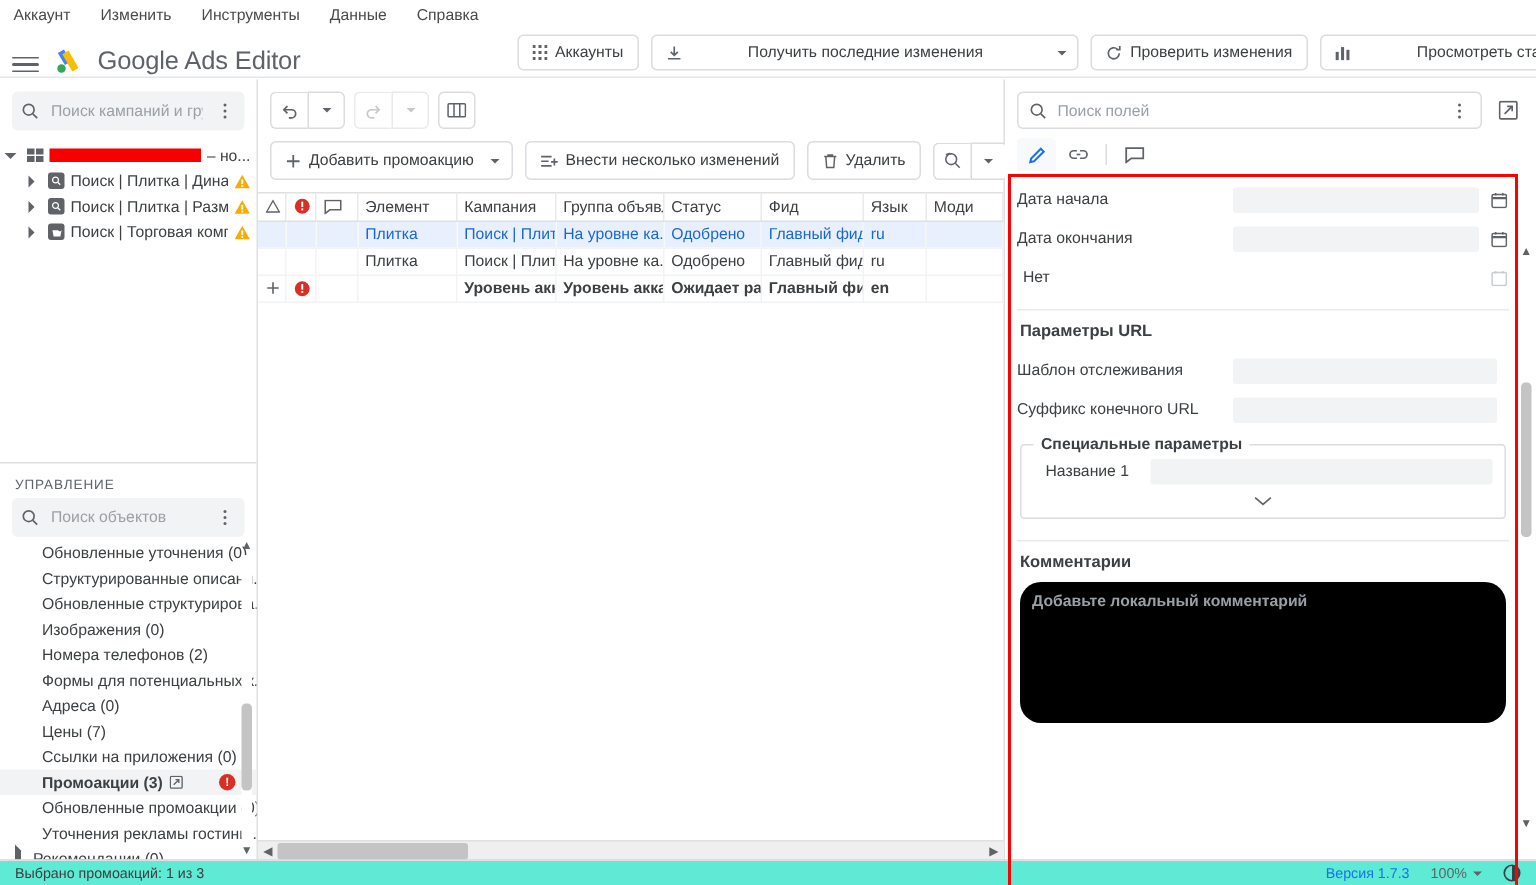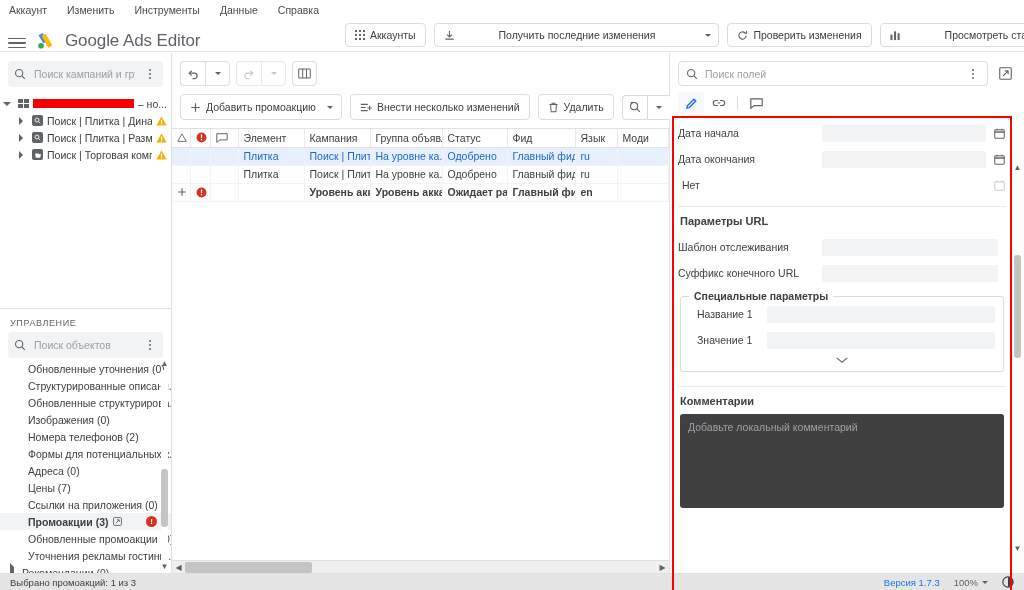--- a/index.html
+++ b/index.html
@@ -200,35 +200,35 @@
     padding: 4px 8px 6px 8px; position:relative;
   }
   .fieldset > .legend {
     position:absolute; top:-7px; left:8px; background:#fff; padding:0 5px;
     font-size:10.5px; font-weight:bold; color:#3c4043;
   }
   .fsrow { display:flex; align-items:center; height:26px; gap:6px; padding-left:8px; }
   .fsrow .flabel { width:64px; }
   .chev { text-align:center; color:#5f6368; padding:3px 0 1px 0; cursor:pointer; }
   .comment-ta {
-    background:#404040; border-radius:3px; height:94px; margin: 0 2px;
-    padding:7px 8px; font-size:10.5px; color:#9aa0a6;
+    background:#000000; border-radius:14px; height:94px; margin: 0 2px;
+    padding:7px 8px; font-size:10.5px; color:#9aa0a6;font-weight:bold;
   }
   .rvscroll {
     position:absolute; right:2px; top:110px; bottom:20px; width:9px;
     display:flex; flex-direction:column; align-items:center; z-index:20;
   }
   .rvscroll .arrow { color:#5f6368; font-size:8px; line-height:9px; }
   .rvscroll .track { flex:1; width:7px; position:relative; margin:2px 0; }
   .rvscroll .thumb { position:absolute; left:0; width:7px; background:#c4c4c4; border-radius:3px; }
 
   
   .status {
     position:absolute; bottom:0; left:0; width:1024px; height:17px;
-    background:#e5e5e5; border-top:1px solid #e0e0e0;
+    background:#5eead4; border-top:1px solid #e0e0e0;
     display:flex; align-items:center; padding:0 10px; font-size:9.5px; color:#3c4043;
   }
   .status .spacer { flex:1; }
   .status .ver { color:#1a73e8; cursor:pointer; margin-right:14px; }
   .status .zoom { color:#5f6368; margin-right:4px; }
   .status .caret2 { width:0;height:0;border-left:3px solid transparent;border-right:3px solid transparent;border-top:3.5px solid #5f6368; margin-right:14px;}
   svg { display:block; }
 </style>
 </head>
 <body>
@@ -768,24 +768,20 @@
           <span class="flabel">Суффикс конечного URL</span>
           <span class="finput" style="margin-right:8px"></span>
         </div>
 
         <div class="fieldset">
           <span class="legend">Специальные параметры</span>
           <div class="fsrow">
             <span class="flabel">Название 1</span>
             <span class="finput"></span>
           </div>
-          <div class="fsrow">
-            <span class="flabel">Значение 1</span>
-            <span class="finput"></span>
-          </div>
           <div class="chev">
             <svg width="14" height="8" viewBox="0 0 16 9" fill="none" stroke="#5f6368" stroke-width="1.3" style="margin:0 auto">
                 <path d="M2 2 L8 7 L14 2"></path>
               </svg>
           </div>
         </div>
 
         <div class="hrule" style="margin-top:14px"></div>
 
         <div class="sect-title">Комментарии</div>

